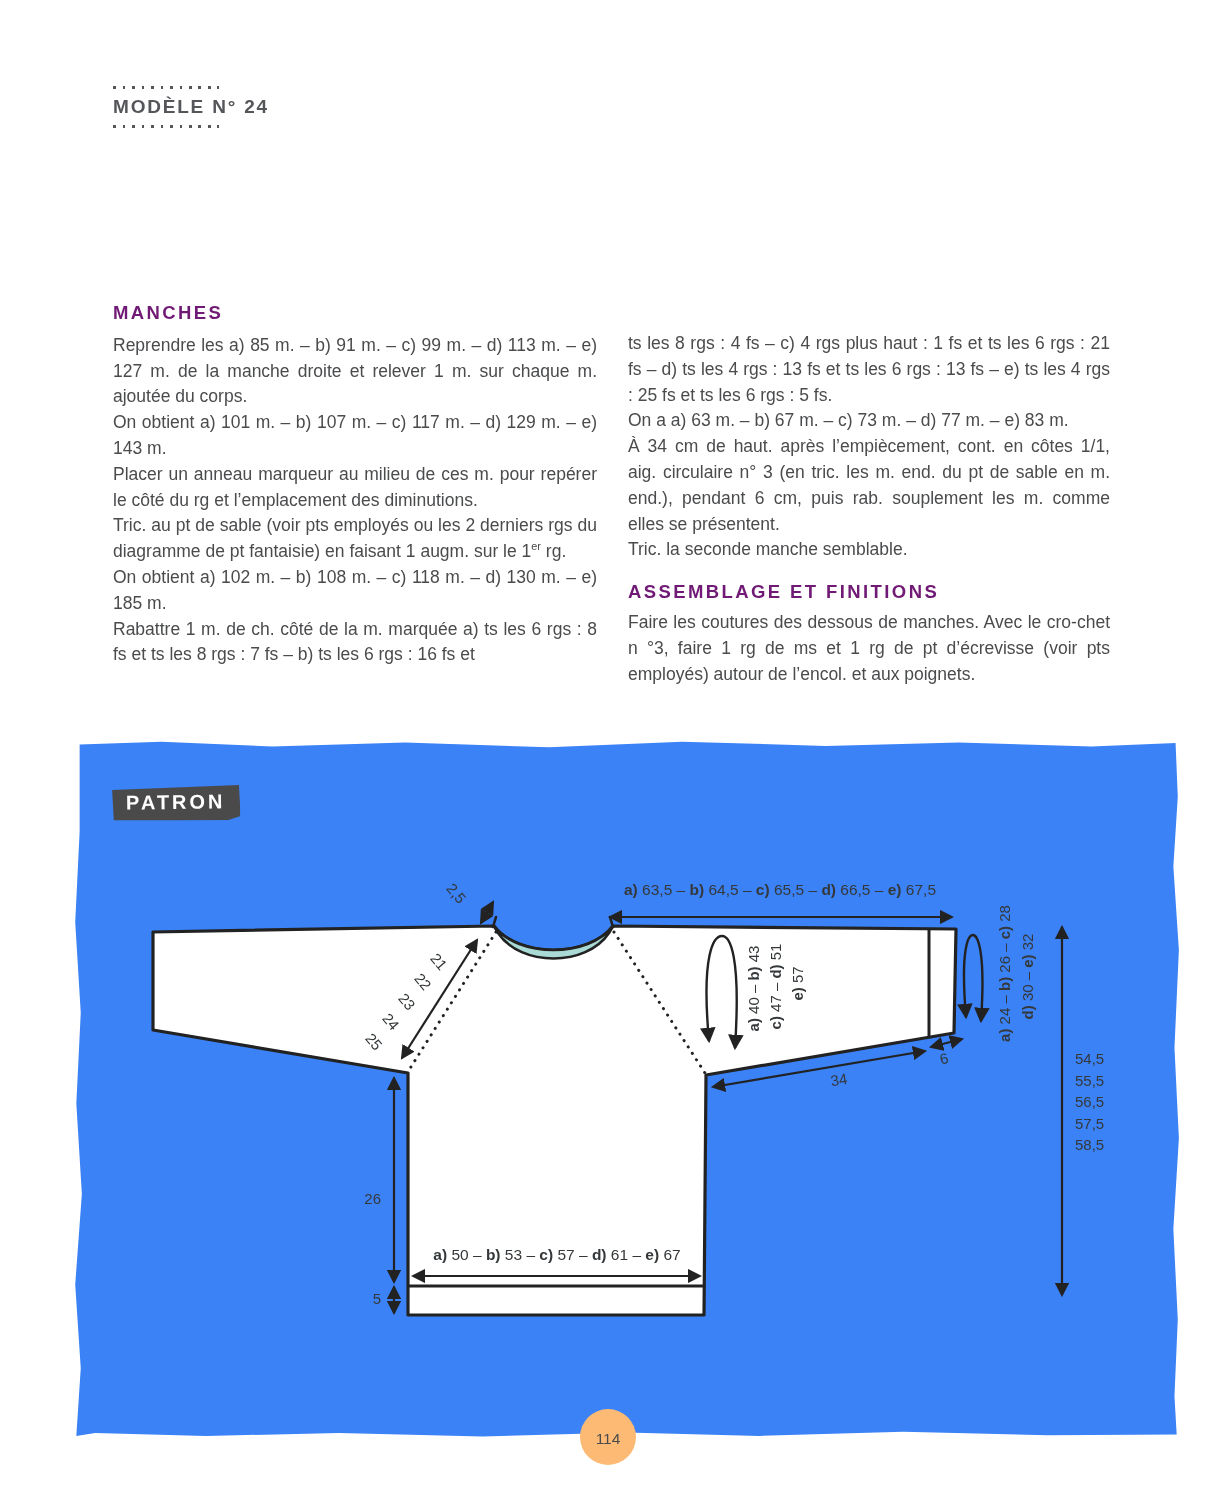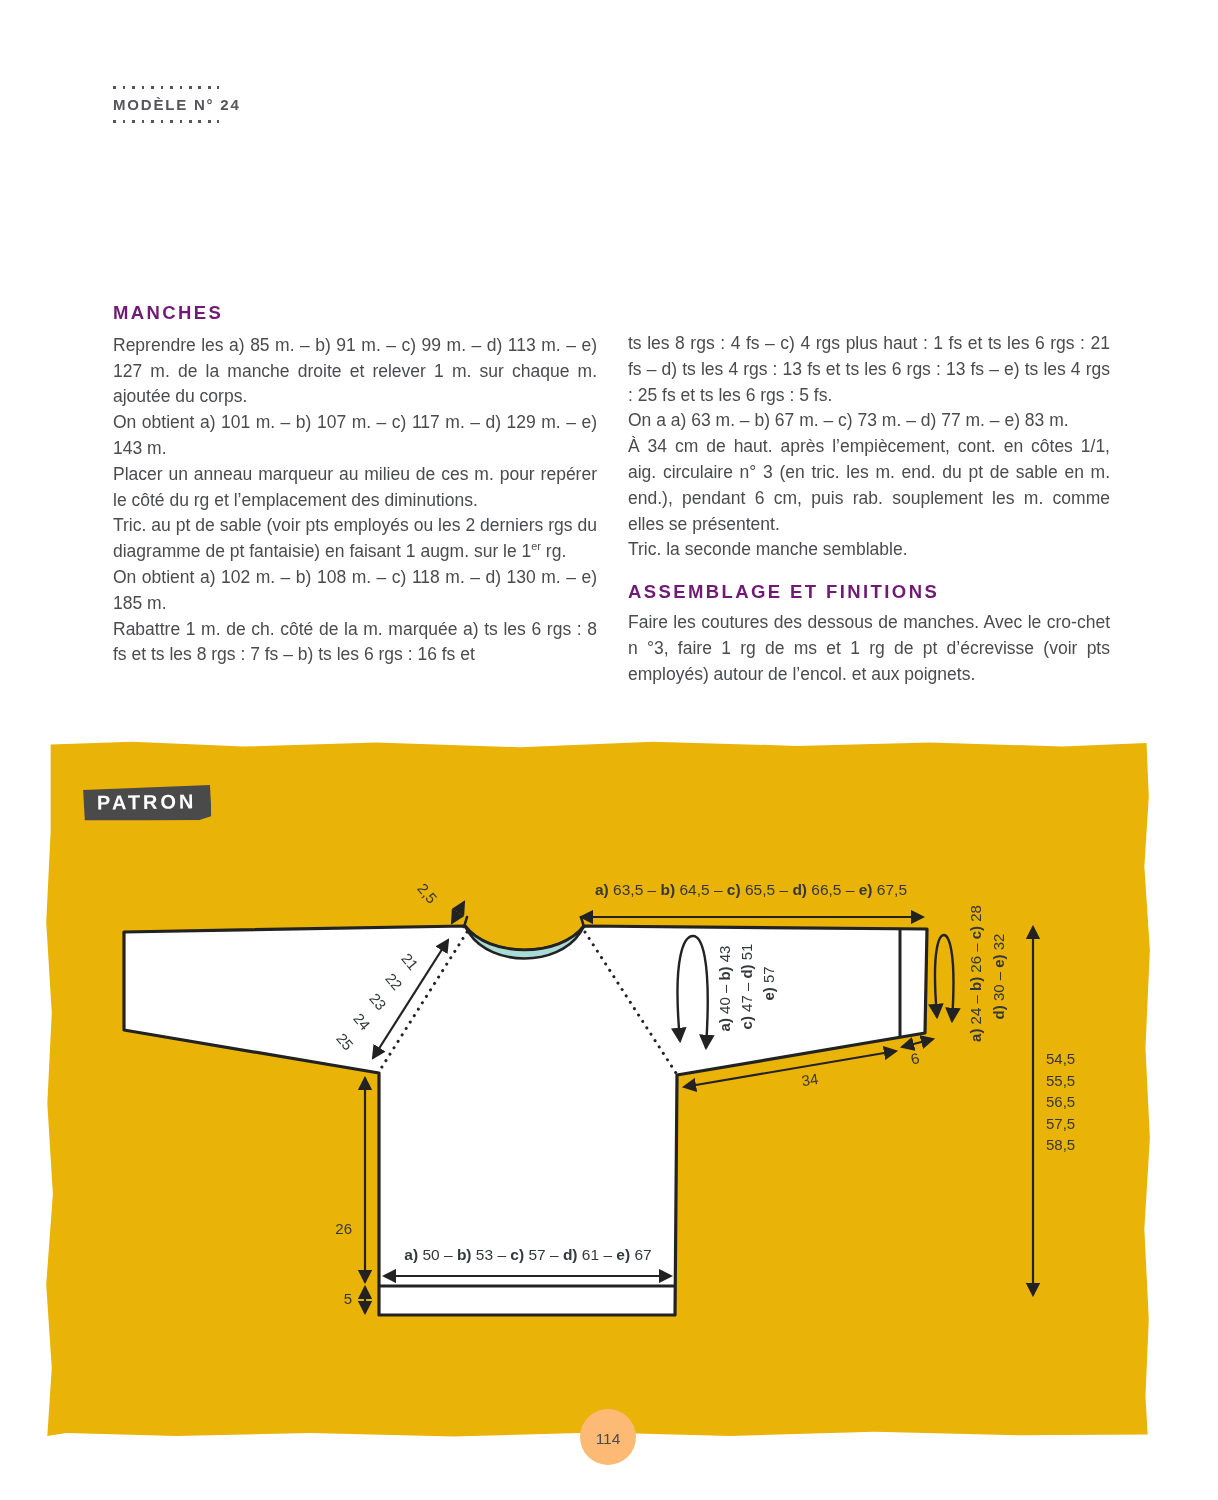--- a/index.html
+++ b/index.html
@@ -3,32 +3,32 @@
 <meta charset="utf-8">
 <style>
   html,body{margin:0;padding:0;}
   body{
     position:relative;width:1218px;height:1500px;background:#ffffff;
     font-family:"Liberation Sans",sans-serif;color:#4a4b4d;overflow:hidden;
   }
   
   .model-head{position:absolute;left:113px;top:86px;width:120px;}
   .dots{width:106px;height:3px;background:repeating-linear-gradient(90deg,#55565a 0 2.6px,transparent 2.6px 9.5px);}
-  .model-title{font-size:15px;font-weight:bold;letter-spacing:1.8px;color:#55565a;margin:7px 0 7px 0;white-space:nowrap;}
+  .model-title{font-size:19px;font-weight:bold;letter-spacing:1.8px;color:#55565a;margin:7px 0 7px 0;white-space:nowrap;}
   
   .col{position:absolute;top:300px;width:484px;font-size:17.5px;line-height:25.8px;text-align:justify;}
   .col p{margin:0;}
   .col h3{font-size:18.5px;font-weight:bold;letter-spacing:2.4px;color:#701a75;margin:0 0 7px 0;text-align:left;}
   .col h3.mid{margin-top:16px;margin-bottom:5px;}
   .col-left{left:113px;}
   .col-right{left:628px;width:482px;padding-top:31px;}
   sup{font-size:0.62em;vertical-align:super;line-height:0;}
   
   .panel{
-    position:absolute;left:44px;top:741px;width:1107px;height:697px;background:#eab308;
+    position:absolute;left:73px;top:741px;width:1107px;height:697px;background:#3b82f6;
     clip-path:polygon(0.6% 0.5%,8% 0.1%,18% 0.8%,30% 0.2%,43% 0.9%,55% 0.1%,68% 0.7%,80% 0.2%,92% 0.8%,99.6% 0.3%,99.8% 8%,99.4% 18%,99.9% 30%,99.5% 44%,99.9% 57%,99.4% 70%,99.8% 83%,99.5% 94%,99.7% 99.5%,88% 99.6%,75% 99.1%,62% 99.7%,50% 99.2%,37% 99.8%,24% 99.3%,12% 99.7%,2% 99.3%,0.3% 99.7%,0.7% 90%,0.2% 78%,0.8% 65%,0.3% 52%,0.7% 39%,0.2% 26%,0.6% 13%);
   }
   .patron-label{
     position:absolute;left:38px;top:44px;background:#4a4a4a;color:#ffffff;
     font-size:20px;font-weight:bold;letter-spacing:3px;padding:6px 15px 7px 15px;
     transform:rotate(-0.7deg);
     clip-path:polygon(1% 12%,99% 2%,100% 88%,90% 100%,2% 96%);
   }
   .schem{position:absolute;left:0;top:0;}
   
@@ -130,19 +130,19 @@
   <div class="dlab ctr rot-90" style="left:854px;top:227px;width:200px;"><b>d)</b> 30 – <b>e)</b> 32</div>
 
   <div class="dlab heights" style="left:1002px;top:307px;">
     <div>54,5</div>
     <div>55,5</div>
     <div>56,5</div>
     <div>57,5</div>
     <div>58,5</div>
   </div>
 
-  <div class="dlab rgt" style="left:266px;top:449px;width:42px;margin-top:30px;">26</div>
+  <div class="dlab rgt" style="left:266px;top:449px;width:42px;">26</div>
   <div class="dlab rgt" style="left:268px;top:549px;width:40px;">5</div>
 
   <div class="dlab ctr" style="left:340px;top:505px;width:288px;font-size:15.5px;"><b>a)</b> 50 – <b>b)</b> 53 – <b>c)</b> 57 – <b>d)</b> 61 – <b>e)</b> 67</div>
 </div>
 
 <div class="pagenum">114</div>
 
 </body></html>

